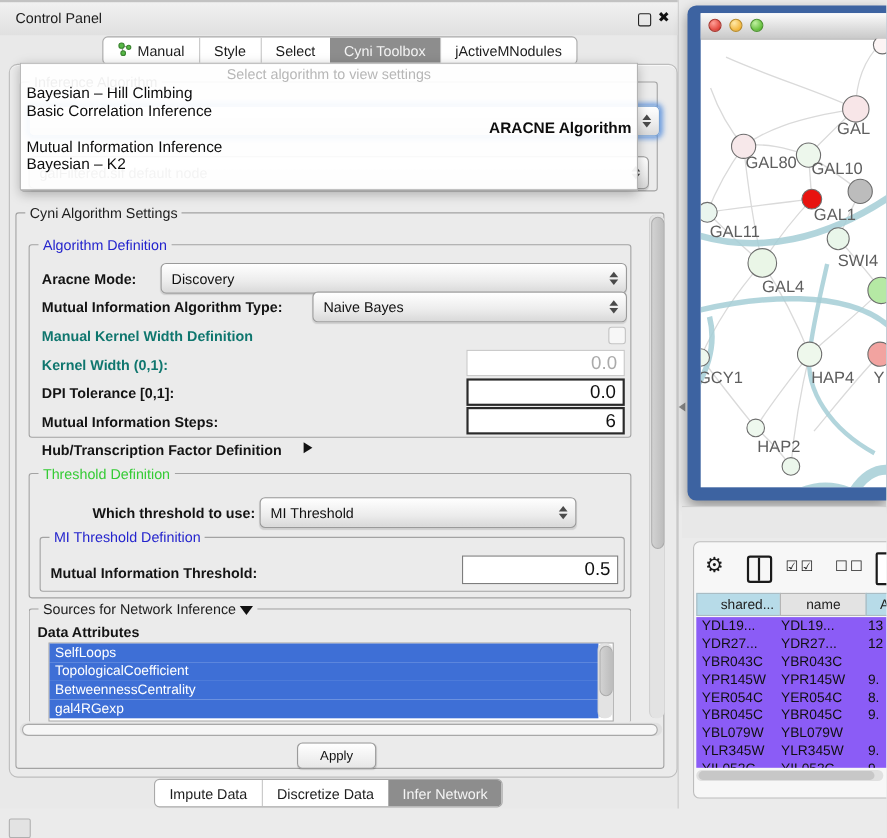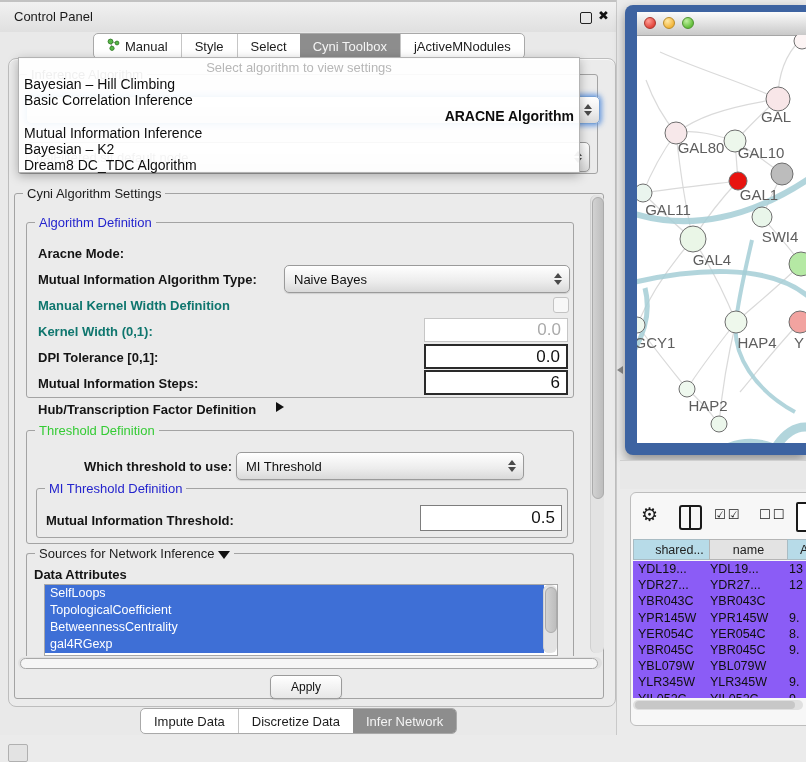--- a/index.html
+++ b/index.html
@@ -174,36 +174,42 @@
     </div>
 
     <div id="algo-popup" class="abs">
       <div id="algo-prompt">Select algorithm to view settings</div>
       <div id="algo-list">
         <div class="algo-item">Bayesian – Hill Climbing</div>
         <div class="algo-item">Basic Correlation Inference</div>
         <div class="algo-item bold">ARACNE Algorithm</div>
         <div class="algo-item">Mutual Information Inference</div>
         <div class="algo-item">Bayesian – K2</div>
-        <div class="algo-item">Dream8 DC_TDC Algorithm</div>
       </div>
     </div>
 
     <div class="abs fieldset" style="left:14px;top:193px;width:588px;height:504px;">
       <span class="fs-title t-black">Cyni Algorithm Settings</span>
     </div>
 
     <div class="abs sb-track-v" style="left:590px;top:195px;width:13px;height:458px;">
       <div class="abs sb-thumb" style="left:1px;top:2px;width:10px;height:300px;"></div>
     </div>
 
     <div class="abs fieldset" style="left:26px;top:222px;width:546px;height:174px;">
       <span class="fs-title t-blue">Algorithm Definition</span>
     </div>
     <div class="abs lbl" style="left:38px;top:246px;">Aracne Mode:</div>
+    <div class="abs combo" style="left:146px;top:239px;width:422px;height:26px;">
+      <span class="combo-text">Discovery</span>
+      <span class="stepper">
+          <b class="up"></b>
+          <b class="dn"></b>
+        </span>
+    </div>
     <div class="abs lbl" style="left:38px;top:272px;">Mutual Information Algorithm Type:</div>
     <div class="abs combo" style="left:284px;top:265px;width:284px;height:26px;">
       <span class="combo-text">Naive Bayes</span>
       <span class="stepper">
           <b class="up"></b>
           <b class="dn"></b>
         </span>
     </div>
     <div class="abs lbl dis" style="left:38px;top:298px;">Manual Kernel Width Definition</div>
     <div class="abs cbx" style="left:553px;top:297px;"></div>

